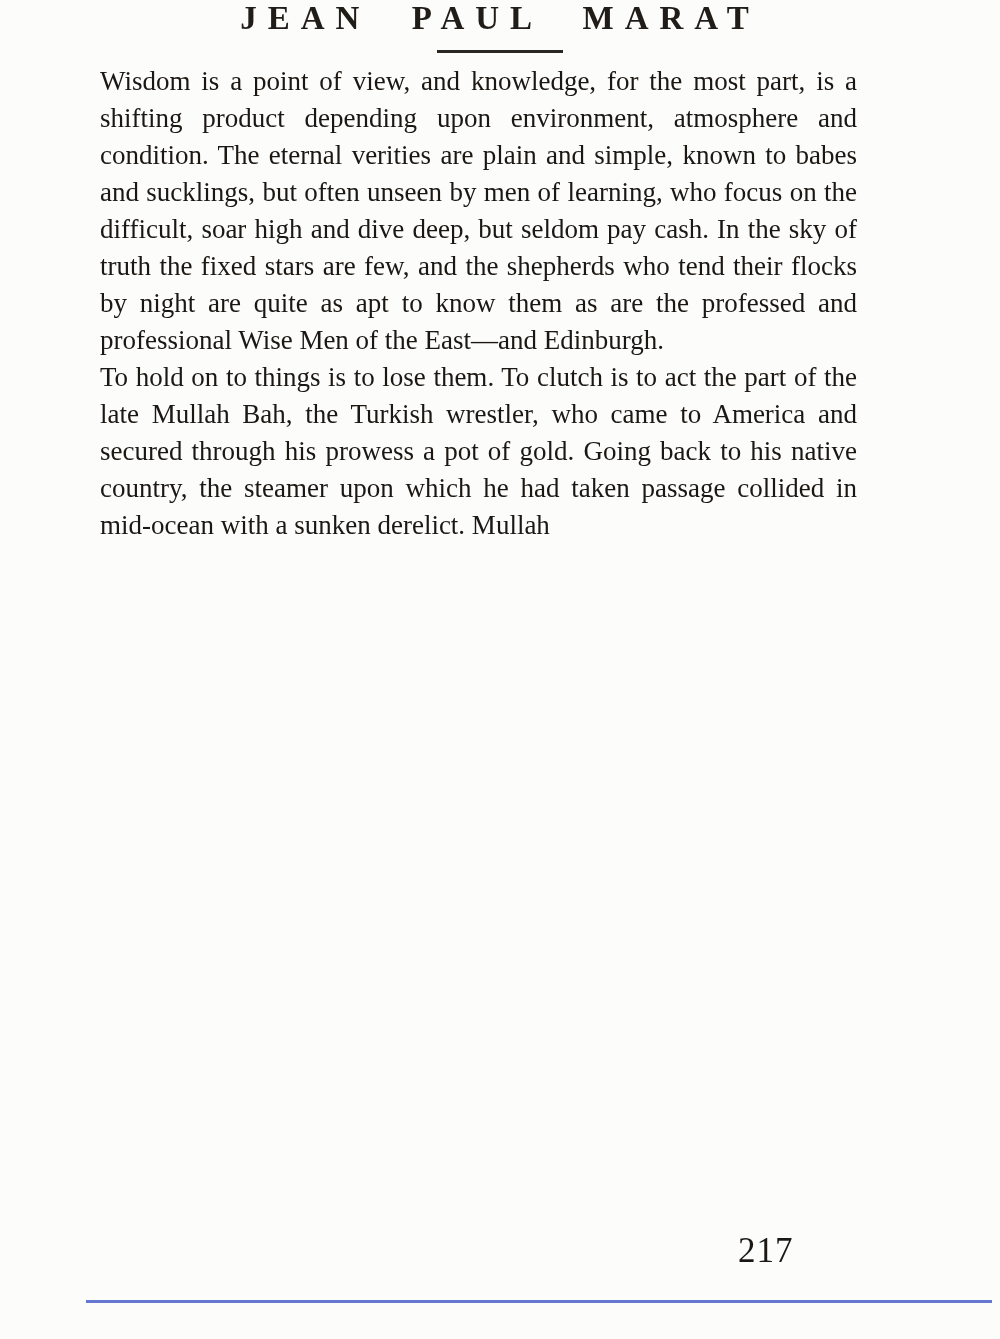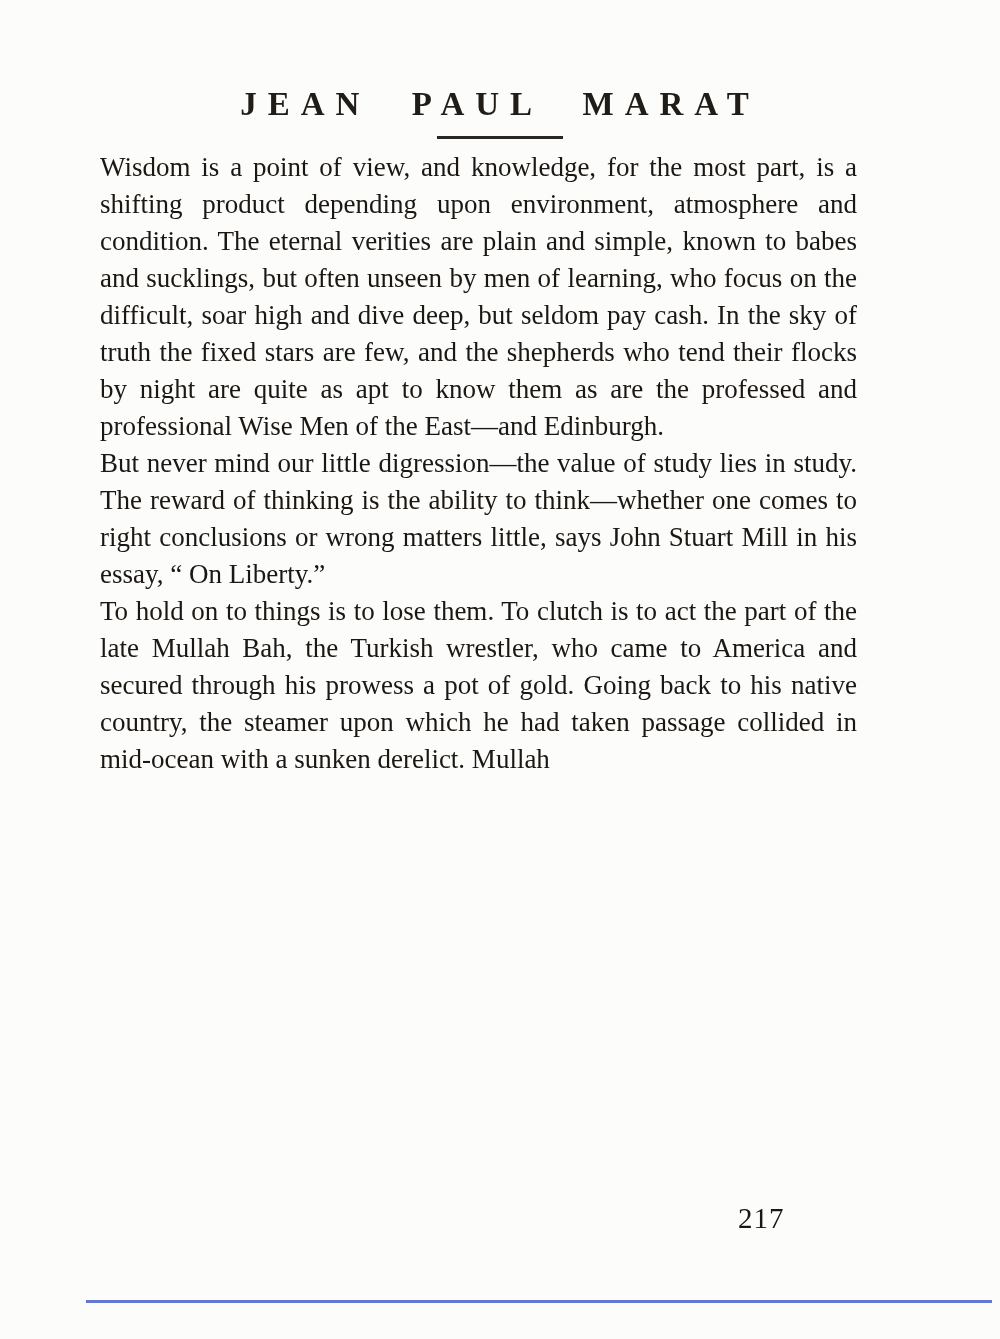--- a/index.html
+++ b/index.html
@@ -12,21 +12,20 @@
     width: 1000px;
     height: 1339px;
     margin: 0 auto;
     background: #fcfcfa;
     overflow: hidden;
     font-family: "Liberation Serif", "DejaVu Serif", serif;
     color: #1b1712;
   }
   .title {
     margin: 0;
-    padding-top: 86px;
     text-align: center;
     font-size: 33px;
     font-weight: bold;
     letter-spacing: 11px;
     word-spacing: 22px;
     color: #201c18;
   }
   .title-rule {
     width: 126px;
     height: 3px;
@@ -57,23 +56,23 @@
   .margin-bar.left {
     left: -21px;
     top: 4px;
   }
   .margin-bar.right {
     right: -20px;
     top: 13px;
   }
   .page-number {
     position: absolute;
-    top: 1202px;
+    top: 1231px;
     left: 738px;
-    font-size: 29px;
+    font-size: 35px;
     letter-spacing: 1px;
   }
   .scan-line {
     position: absolute;
     left: 86px;
     top: 1300px;
     width: 906px;
     height: 3px;
     background: #4a5fc9;
     opacity: 0.85;
@@ -85,21 +84,20 @@
 <div class="page">
 
   <h1 class="title">JEAN PAUL MARAT</h1>
 
   <div class="title-rule"></div>
 
   <div class="body-text">
 
     <p>Wisdom is a point of view, and knowledge, for the most part, is a shifting product depending upon environment, atmosphere and condition. The eternal verities are plain and simple, known to babes and sucklings, but often unseen by men of learning, who focus on the difficult, soar high and dive deep, but seldom pay cash. In the sky of truth the fixed stars are few, and the shepherds who tend their flocks by night are quite as apt to know them as are the professed and professional Wise Men of the East—and Edinburgh.</p>
 
-    <p>But never mind our little digression—the value of study lies in study. The reward of thinking is the ability to think—whether one comes to right conclusions or wrong matters little, says John Stuart Mill in his essay, “ On Liberty.”</p>
 
 
 
     <p>To hold on to things is to lose them. To clutch is to act the part of the late Mullah Bah, the Turkish wrestler, who came to America and secured through his prowess a pot of gold. Going back to his native country, the steamer upon which he had taken passage collided in mid-ocean with a sunken derelict. Mullah</p>
 
   </div>
 
   <div class="page-number">217</div>
 
   <div class="scan-line"></div>

